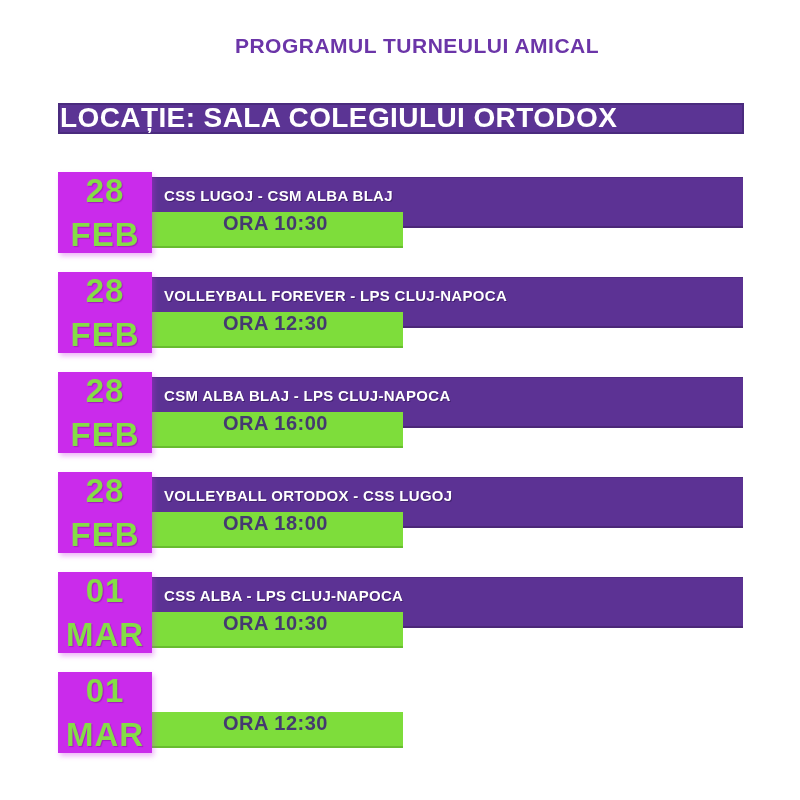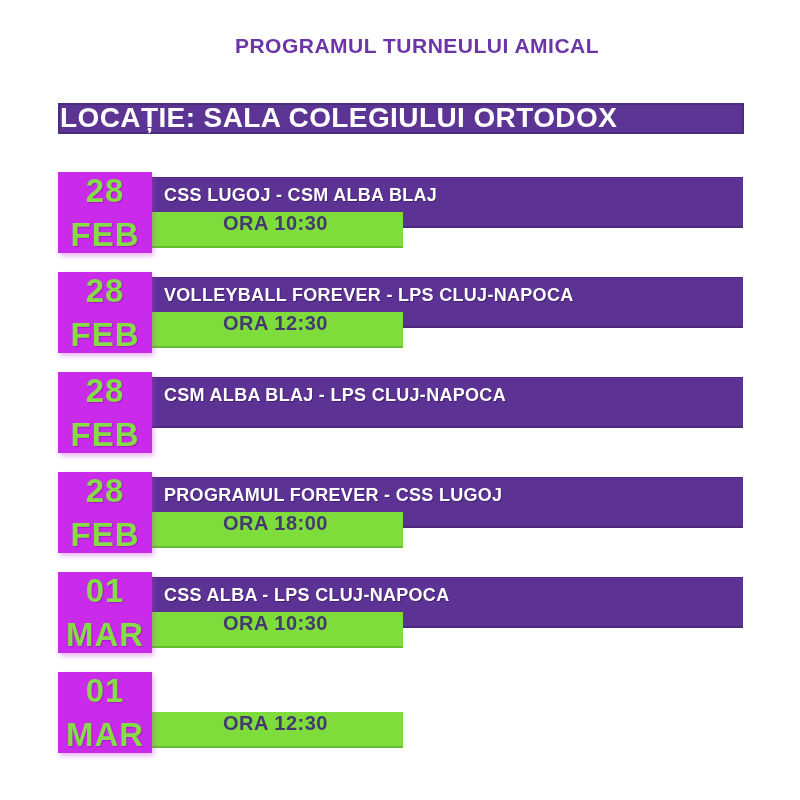--- a/index.html
+++ b/index.html
@@ -63,21 +63,21 @@
     border-top: 1px solid rgba(0,0,0,0.12);
     border-bottom: 2px solid rgba(0,0,0,0.18);
     z-index: 1;
   }
   .match-text {
     height: 35px;
     display: flex;
     align-items: center;
     padding-left: 16px;
     color: var(--white, #FFFFFF);
-    font-size: 18px;
+    font-size: 15px;
     font-weight: bold;
     letter-spacing: 0.3px;
     white-space: nowrap;
     text-shadow: 1px 1px 0 rgba(30,10,60,0.45);
   }
   .time-bar {
     position: absolute;
     left: 148px;
     top: 40px;
     width: 255px;
@@ -157,29 +157,32 @@
       <div class="date-box">
         <div class="day">28</div>
         <div class="month">FEB</div>
       </div>
     </div>
 
     <div class="row">
       <div class="match-bar">
         <div class="match-text">CSM ALBA BLAJ - LPS CLUJ-NAPOCA</div>
       </div>
-      <div class="date-box">
-        <div class="day">28</div>
-        <div class="month">FEB</div>
-      </div>
-    </div>
-
-    <div class="row">
-      <div class="match-bar">
-        <div class="match-text">PROGRAMUL FOREVER - CSS LUGOJ</div>
+      <div class="time-bar">
+        <span>ORA 16:00</span>
+      </div>
+      <div class="date-box">
+        <div class="day">28</div>
+        <div class="month">FEB</div>
+      </div>
+    </div>
+
+    <div class="row">
+      <div class="match-bar">
+        <div class="match-text">VOLLEYBALL ORTODOX - CSS LUGOJ</div>
       </div>
       <div class="time-bar">
         <span>ORA 18:00</span>
       </div>
       <div class="date-box">
         <div class="day">28</div>
         <div class="month">FEB</div>
       </div>
     </div>
 

